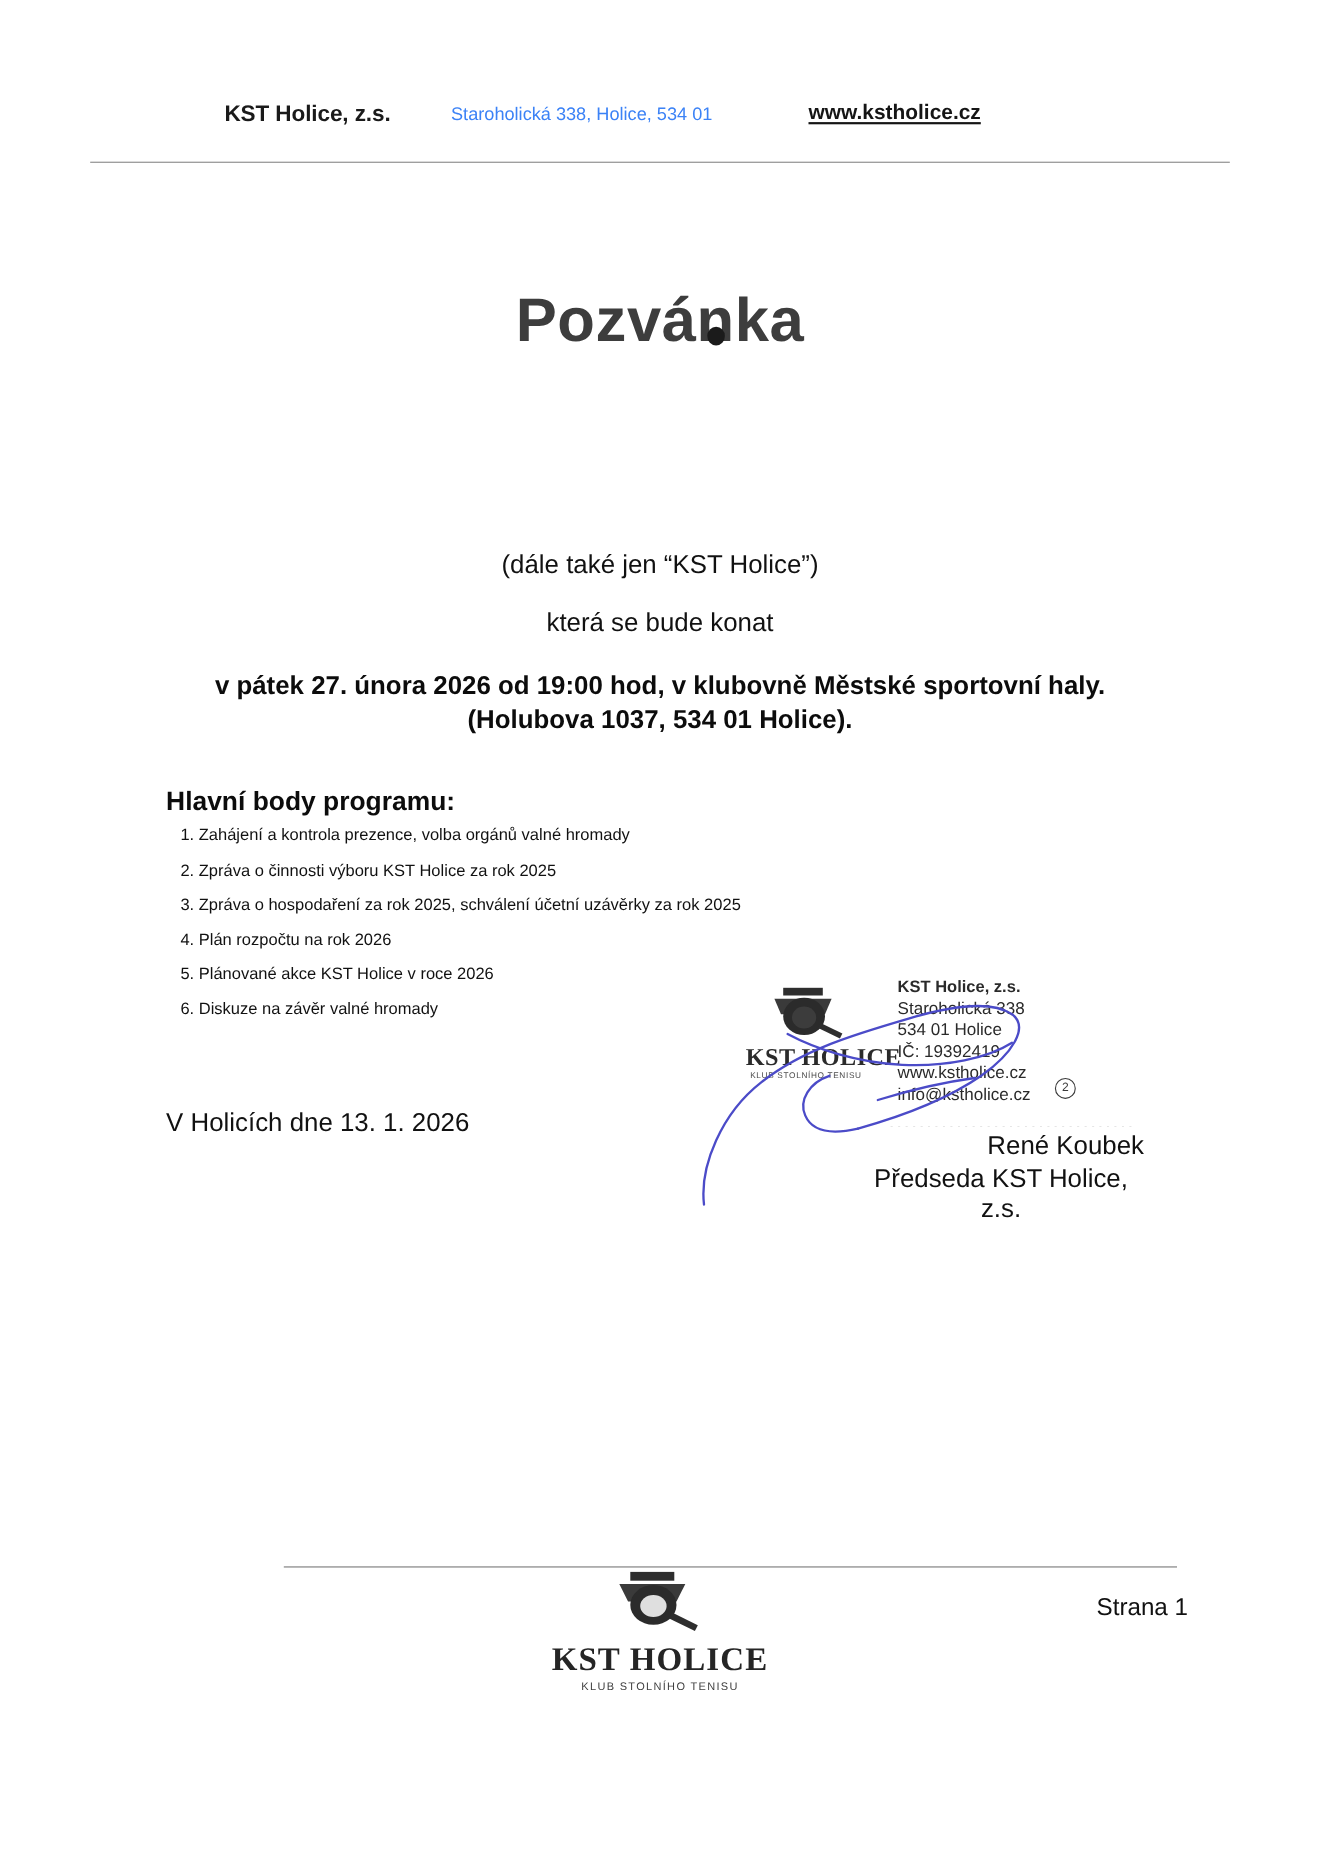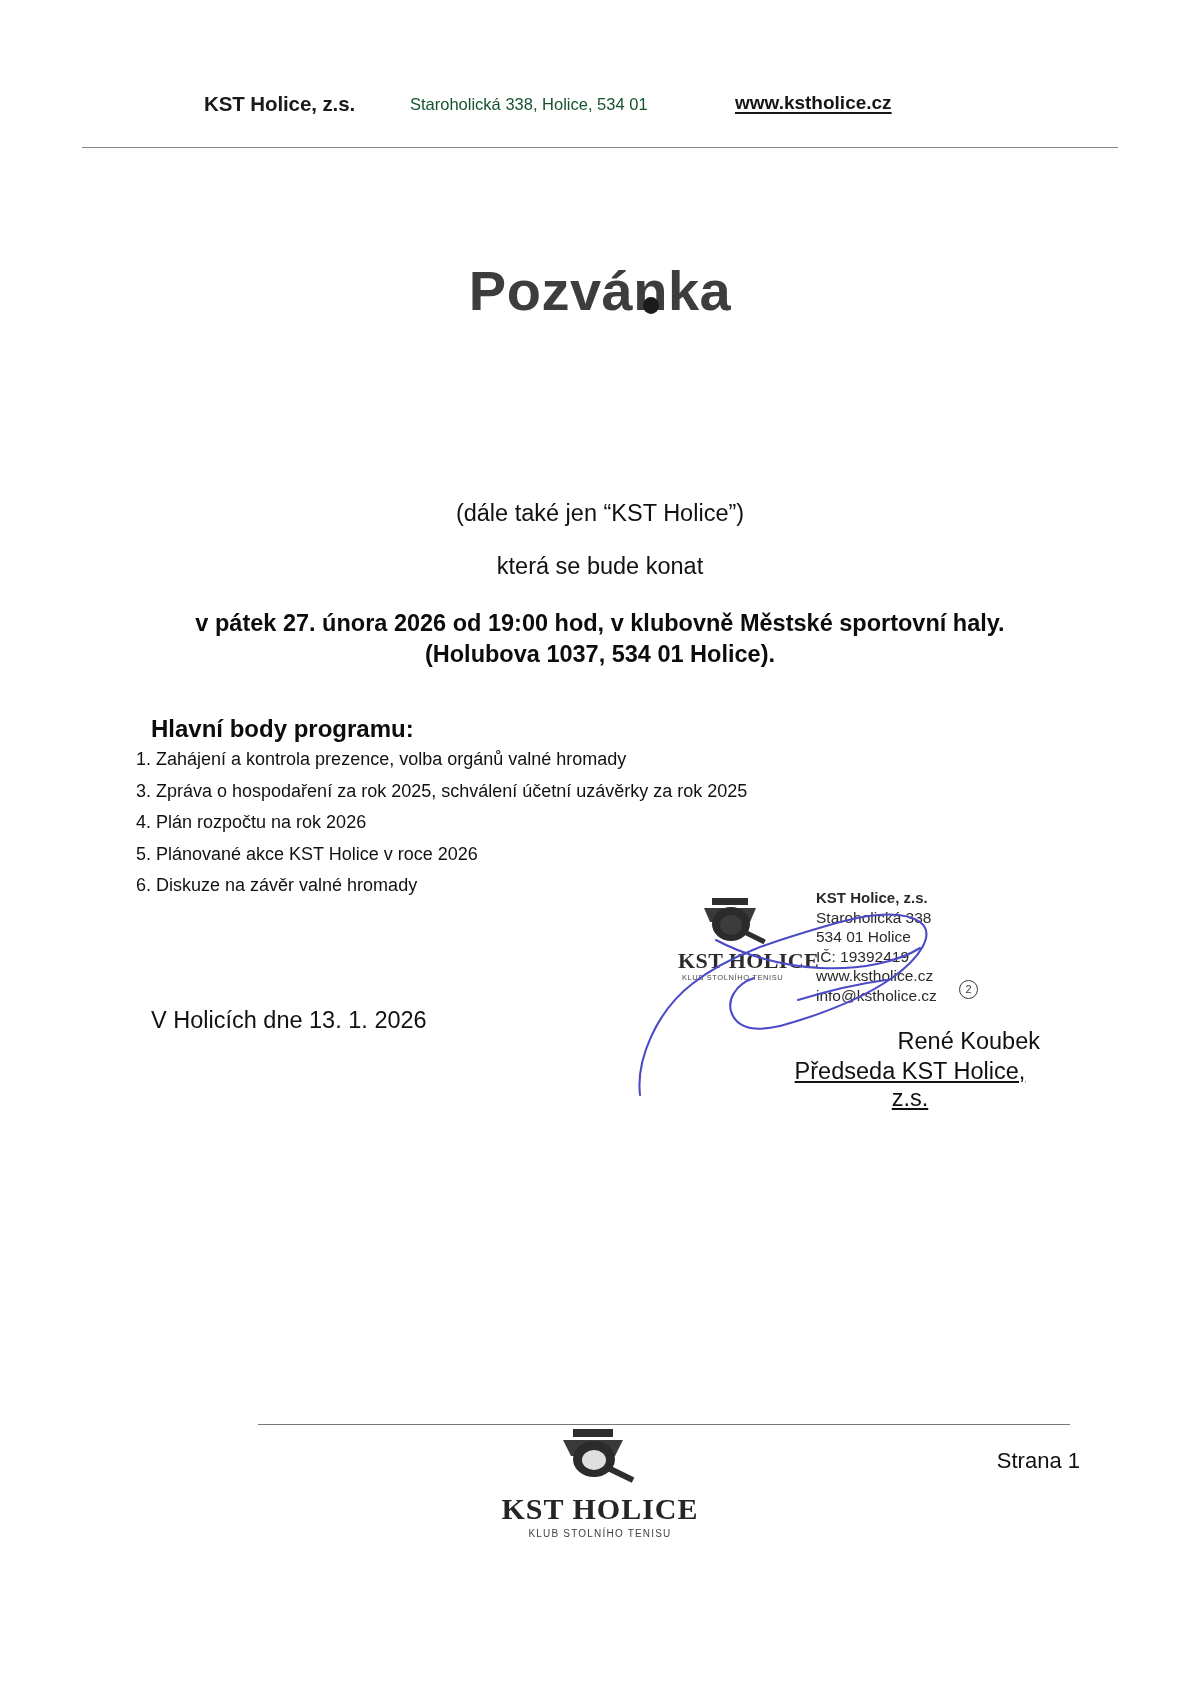--- a/index.html
+++ b/index.html
@@ -33,21 +33,21 @@
     font-weight: bold;
     letter-spacing: -0.1px;
     color: #1a1a1a;
   }
   .hdr-addr {
     position: absolute;
     left: 410px;
     top: 3px;
     font-size: 16.5px;
     font-weight: 500;
-    color: #14532d;
+    color: #3b82f6;
   }
   .hdr-web {
     position: absolute;
     left: 735px;
     top: 0px;
     font-size: 19px;
     font-weight: bold;
     color: #151515;
     text-decoration: underline;
     text-underline-offset: 3px;
@@ -122,24 +122,24 @@
   .agenda-title {
     position: absolute;
     left: 151px;
     top: 715px;
     font-size: 24px;
     font-weight: bold;
     color: #0c0c0c;
   }
   .agenda-list {
     position: absolute;
-    left: 136px;
+    left: 164px;
     top: 744px;
     width: 830px;
-    font-size: 18px;
+    font-size: 15px;
     line-height: 31.5px;
     color: #111;
   }
   .agenda-item { white-space: nowrap; }
 
   
   .place-date {
     position: absolute;
     left: 151px;
     top: 1007px;
@@ -229,21 +229,20 @@
   .sig-role {
     position: absolute;
     left: 0;
     top: 178px;
     width: 420px;
     text-align: center;
     font-size: 23.5px;
     color: #111;
     padding-left: 160px;
     box-sizing: border-box;
-    text-decoration: underline;
   }
   .ink-svg {
     position: absolute;
     left: 0;
     top: 0;
     width: 420px;
     height: 230px;
     pointer-events: none;
   }
 
@@ -310,20 +309,21 @@
   <div class="center-line line-held">která se bude konat</div>
 
   <div class="venue">
     <div>v pátek 27. února 2026 od 19:00 hod, v klubovně Městské sportovní haly.</div>
     <div>(Holubova 1037, 534 01 Holice).</div>
   </div>
 
   <div class="agenda-title">Hlavní body programu:</div>
   <div class="agenda-list">
     <div class="agenda-item">1. Zahájení a kontrola prezence, volba orgánů valné hromady</div>
+    <div class="agenda-item">2. Zpráva o činnosti výboru KST Holice za rok 2025</div>
     <div class="agenda-item">3. Zpráva o hospodaření za rok 2025, schválení účetní uzávěrky za rok 2025</div>
     <div class="agenda-item">4. Plán rozpočtu na rok 2026</div>
     <div class="agenda-item">5. Plánované akce KST Holice v roce 2026</div>
     <div class="agenda-item">6. Diskuze na závěr valné hromady</div>
   </div>
 
   <div class="place-date">V Holicích dne 13. 1. 2026</div>
 
   <div class="stamp-zone">
 

